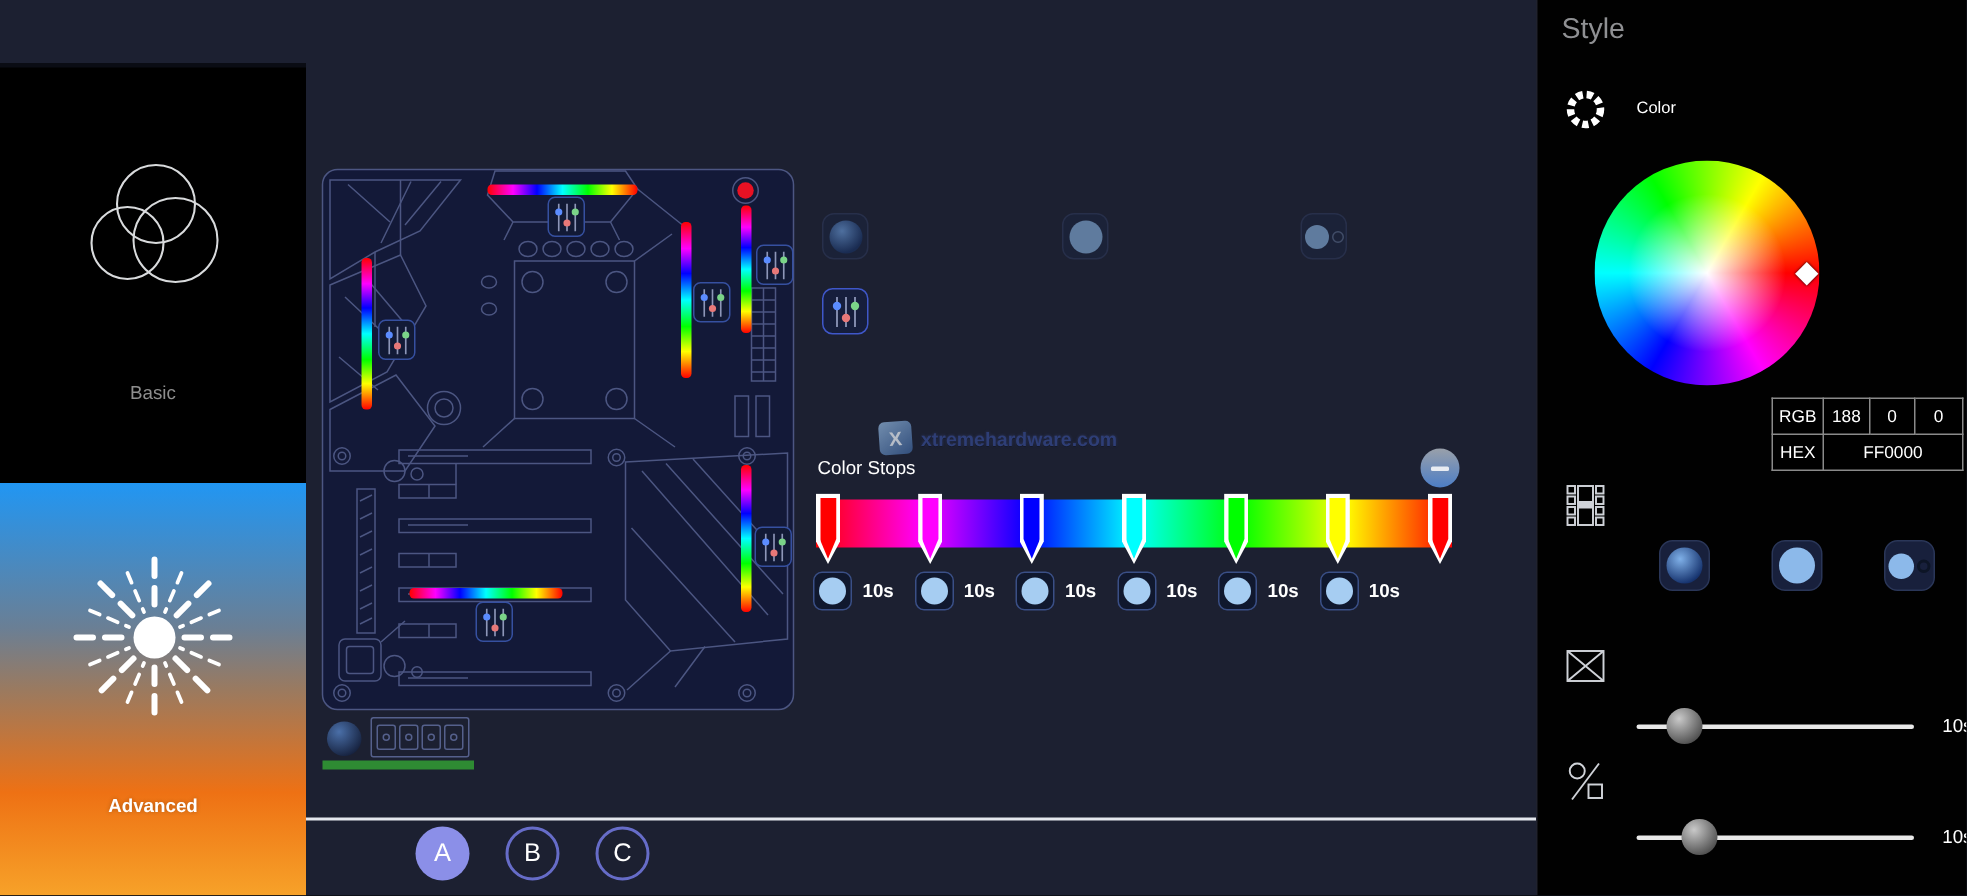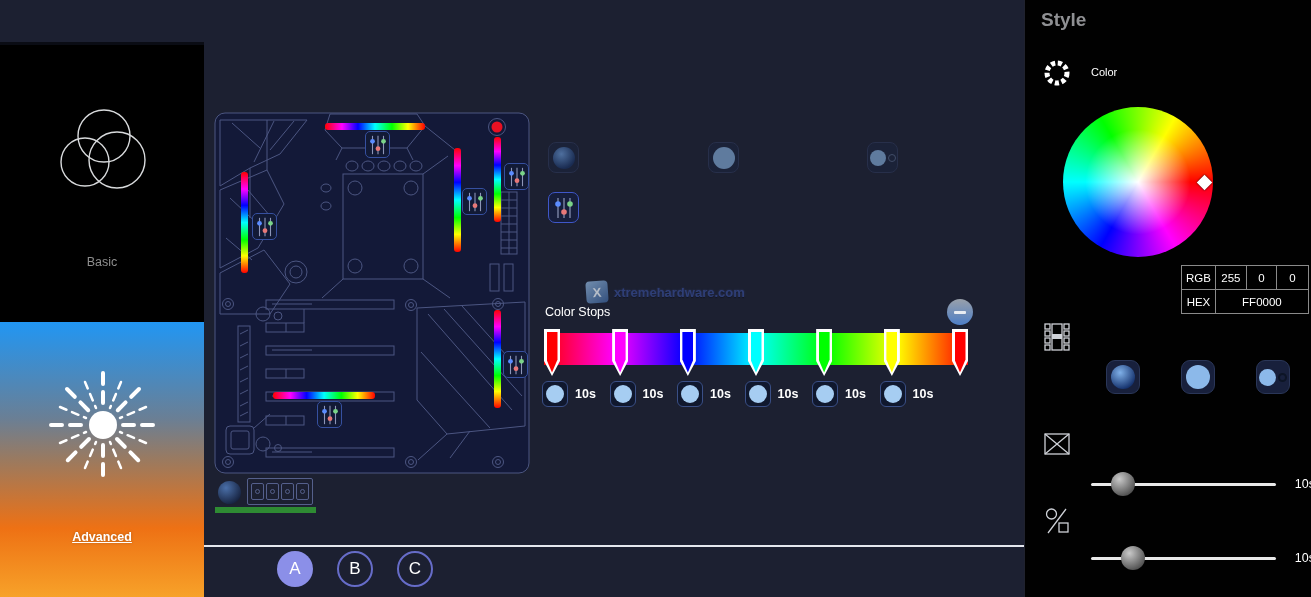--- a/index.html
+++ b/index.html
@@ -38,21 +38,21 @@
   }
   .tile-basic svg { position:absolute; left:47px; top:55px; }
   .tile-label-basic { position:absolute; left:0; top:210px; width:100%; text-align:center;
     color:#8e8e8e; font-size:12.5px; }
   .tile-advanced {
     position:absolute; left:0; top:280px; width:204px; height:275px;
     background:linear-gradient(180deg,#2196f3 0%,#6a7f95 35%,#9a7a60 50%,#ee7114 75%,#f7a229 100%);
   }
   .tile-advanced svg { position:absolute; left:38px; top:38px; }
   .tile-label-advanced { position:absolute; left:0; top:208px; width:100%; text-align:center;
-    color:#fff; font-size:12.5px; font-weight:bold; text-shadow:0 0 3px rgba(0,0,0,.25);text-decoration:underline; }
+    color:#fff; font-size:12.5px; font-weight:bold; text-shadow:0 0 3px rgba(0,0,0,.25); }
   
   .main { position:absolute; left:204px; top:42px; width:820px; height:503px; background:#1c2031; }
   .board-svg { position:absolute; left:8px; top:66px; }
   .rgb-strip { position:absolute; border-radius:3px; }
   .strip-h { background:linear-gradient(90deg,#f00 0%,#f0f 17%,#00f 33%,#0ff 50%,#0f0 67%,#ff0 83%,#f00 100%); }
   .strip-v { background:linear-gradient(180deg,#f00 0%,#f0f 17%,#00f 33%,#0ff 50%,#0f0 67%,#ff0 83%,#f00 100%); }
   .mini-eq {
     position:absolute; width:25px; height:27px; background:#121a36;
     border:1px solid #3650a0; border-radius:5px; display:flex;
     align-items:center; justify-content:center;
@@ -112,21 +112,21 @@
   .bottombar { position:absolute; left:204px; top:545px; width:820px; height:52px;
     background:#1c2031; border-top:2px solid #e4e7ee; }
   .profile-btn { position:absolute; top:4px; width:36px; height:36px; border-radius:50%;
     color:#fff; font-size:17px; display:flex; align-items:center; justify-content:center;
     cursor:pointer; }
   .profile-btn.active { background:#8b8fe8; border:none; }
   .profile-btn.inactive { background:transparent; border:2px solid #666cc8; }
   
   .style-panel { position:absolute; left:1024px; top:0; width:287px; height:597px;
     background:#010101; border-left:1px solid #20222e; }
-  .style-title { position:absolute; left:16px; top:9px; color:#8f9093; font-size:19px;font-weight:bold; }
+  .style-title { position:absolute; left:16px; top:9px; color:#8f9093; font-size:19px; }
   .icon-colorring { position:absolute; left:18px; top:59px; }
   .color-label { position:absolute; left:66px; top:66px; color:#fff; font-size:11px; }
   .wheel { position:absolute; left:38px; top:107px; width:150px; height:150px; border-radius:50%;
     background:
       radial-gradient(circle closest-side, #fff 0%, rgba(255,255,255,0) 70%),
       conic-gradient(from 90deg, #f00 0deg, #f0f 60deg, #00f 120deg, #0ff 180deg, #0f0 240deg, #ff0 300deg, #f00 360deg);
     cursor:crosshair; }
   .wheel-pointer { position:absolute; left:174px; top:177px; width:11px; height:11px;
     background:#fff; transform:rotate(45deg); box-shadow:0 0 2px #000; }
   .rgb-table { position:absolute; left:156px; top:265px; border-collapse:collapse; }
@@ -499,21 +499,21 @@
     </svg>
     <div class="color-label">Color</div>
 
     <div class="wheel"></div>
     <div class="wheel-pointer"></div>
 
     <table class="rgb-table">
       <tbody>
           <tr>
         <td class="td-rgb">RGB</td>
-        <td class="td-r">255</td>
+        <td class="td-r">188</td>
         <td class="td-g">0</td>
         <td class="td-b">0</td>
       </tr>
       <tr>
         <td>HEX</td>
         <td colspan="3">FF0000</td>
       </tr>
     </tbody>
       </table>
 

